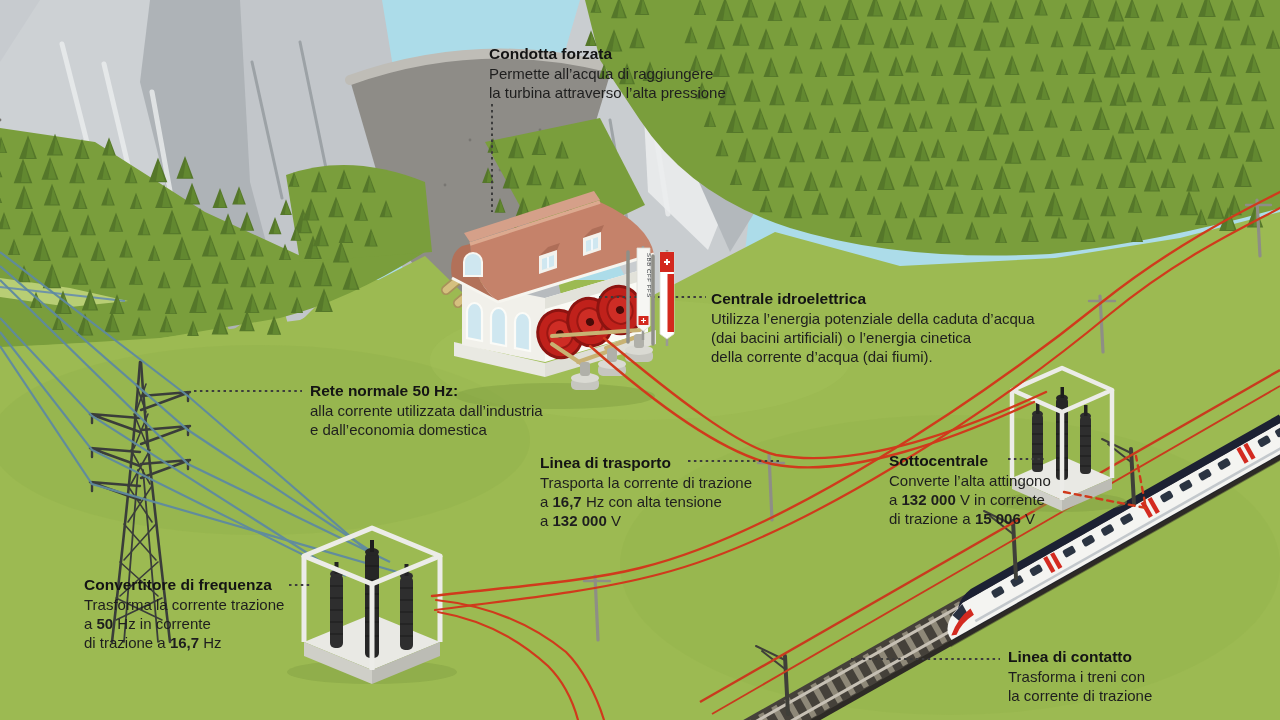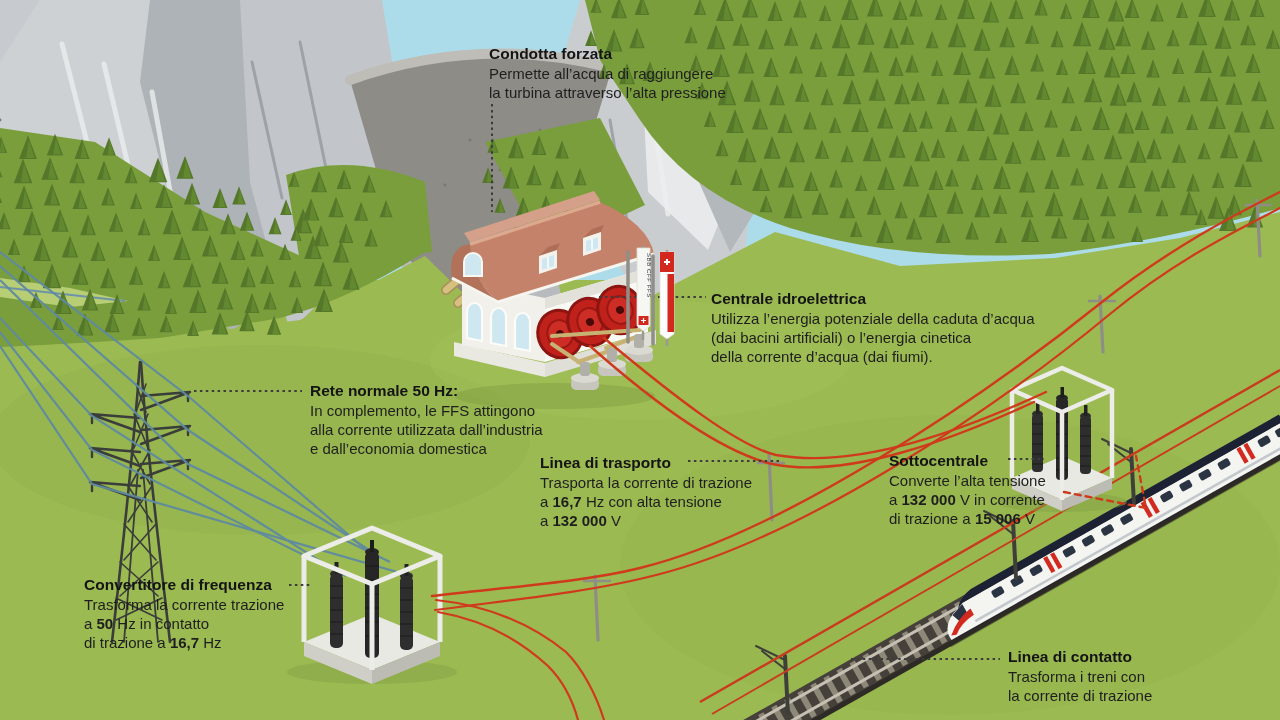--- a/index.html
+++ b/index.html
@@ -755,46 +755,45 @@
   <div class="lt">Centrale idroelettrica</div>
   <div class="lb">
         <div><span>Utilizza l’energia potenziale della caduta d’acqua</span></div>
         <div><span>(dai bacini artificiali) o l’energia cinetica</span></div>
         <div><span>della corrente d’acqua (dai fiumi).</span></div>
       </div>
 </div>
 <div class="lbl" style="left:310px;top:381px">
   <div class="lt">Rete normale 50 Hz:</div>
   <div class="lb">
-        <div><span>In complemento, le FFS attingono</span></div>
         <div><span>alla corrente utilizzata dall’industria</span></div>
         <div><span>e dall’economia domestica</span></div>
       </div>
 </div>
 <div class="lbl" style="left:540px;top:453px">
   <div class="lt">Linea di trasporto</div>
   <div class="lb">
         <div><span>Trasporta la corrente di trazione</span></div>
         <div><span>a </span><b>16,7</b><span> Hz con alta tensione</span></div>
         <div><span>a </span><b>132 000</b><span> V</span></div>
       </div>
 </div>
 <div class="lbl" style="left:889px;top:451px">
   <div class="lt">Sottocentrale</div>
   <div class="lb">
-        <div><span>Converte l’alta tensione</span></div>
+        <div><span>Converte l’alta attingono</span></div>
         <div><span>a </span><b>132 000</b><span> V in corrente</span></div>
         <div><span>di trazione a </span><b>15 006</b><span> V</span></div>
       </div>
 </div>
 <div class="lbl" style="left:84px;top:575px">
   <div class="lt">Convertitore di frequenza</div>
   <div class="lb">
         <div><span>Trasforma la corrente trazione</span></div>
-        <div><span>a </span><b>50</b><span> Hz in contatto</span></div>
+        <div><span>a </span><b>50</b><span> Hz in corrente</span></div>
         <div><span>di trazione a </span><b>16,7</b><span> Hz</span></div>
       </div>
 </div>
 <div class="lbl" style="left:1008px;top:647px">
   <div class="lt">Linea di contatto</div>
   <div class="lb">
         <div><span>Trasforma i treni con</span></div>
         <div><span>la corrente di trazione</span></div>
       </div>
 </div>

